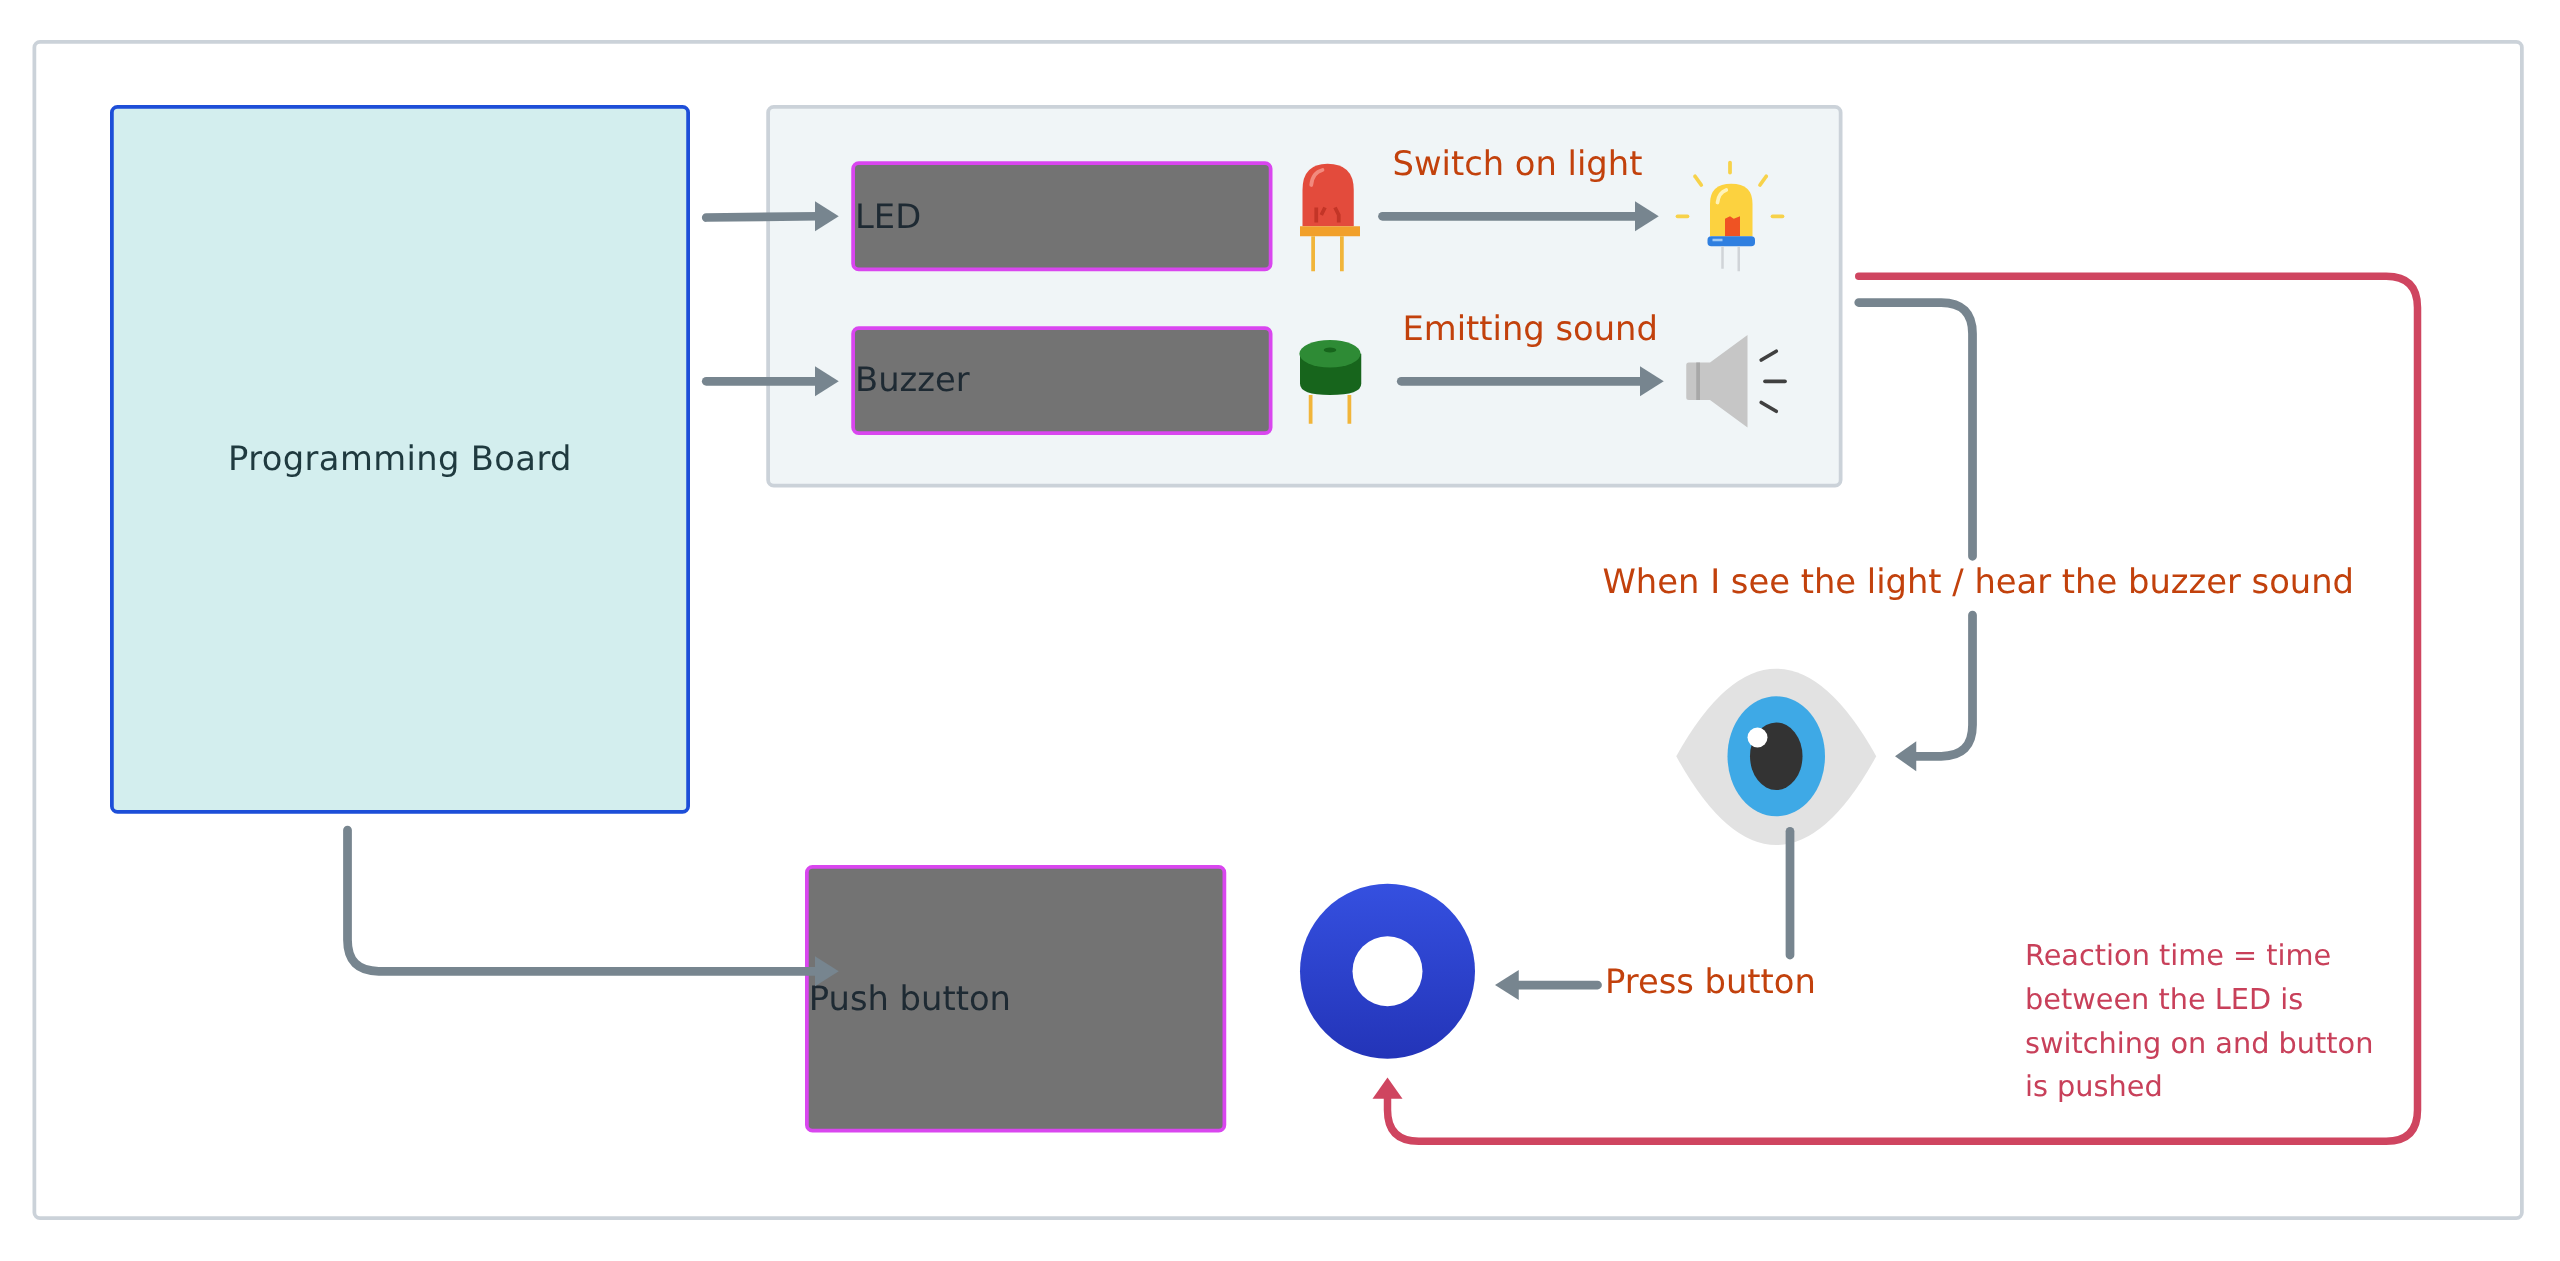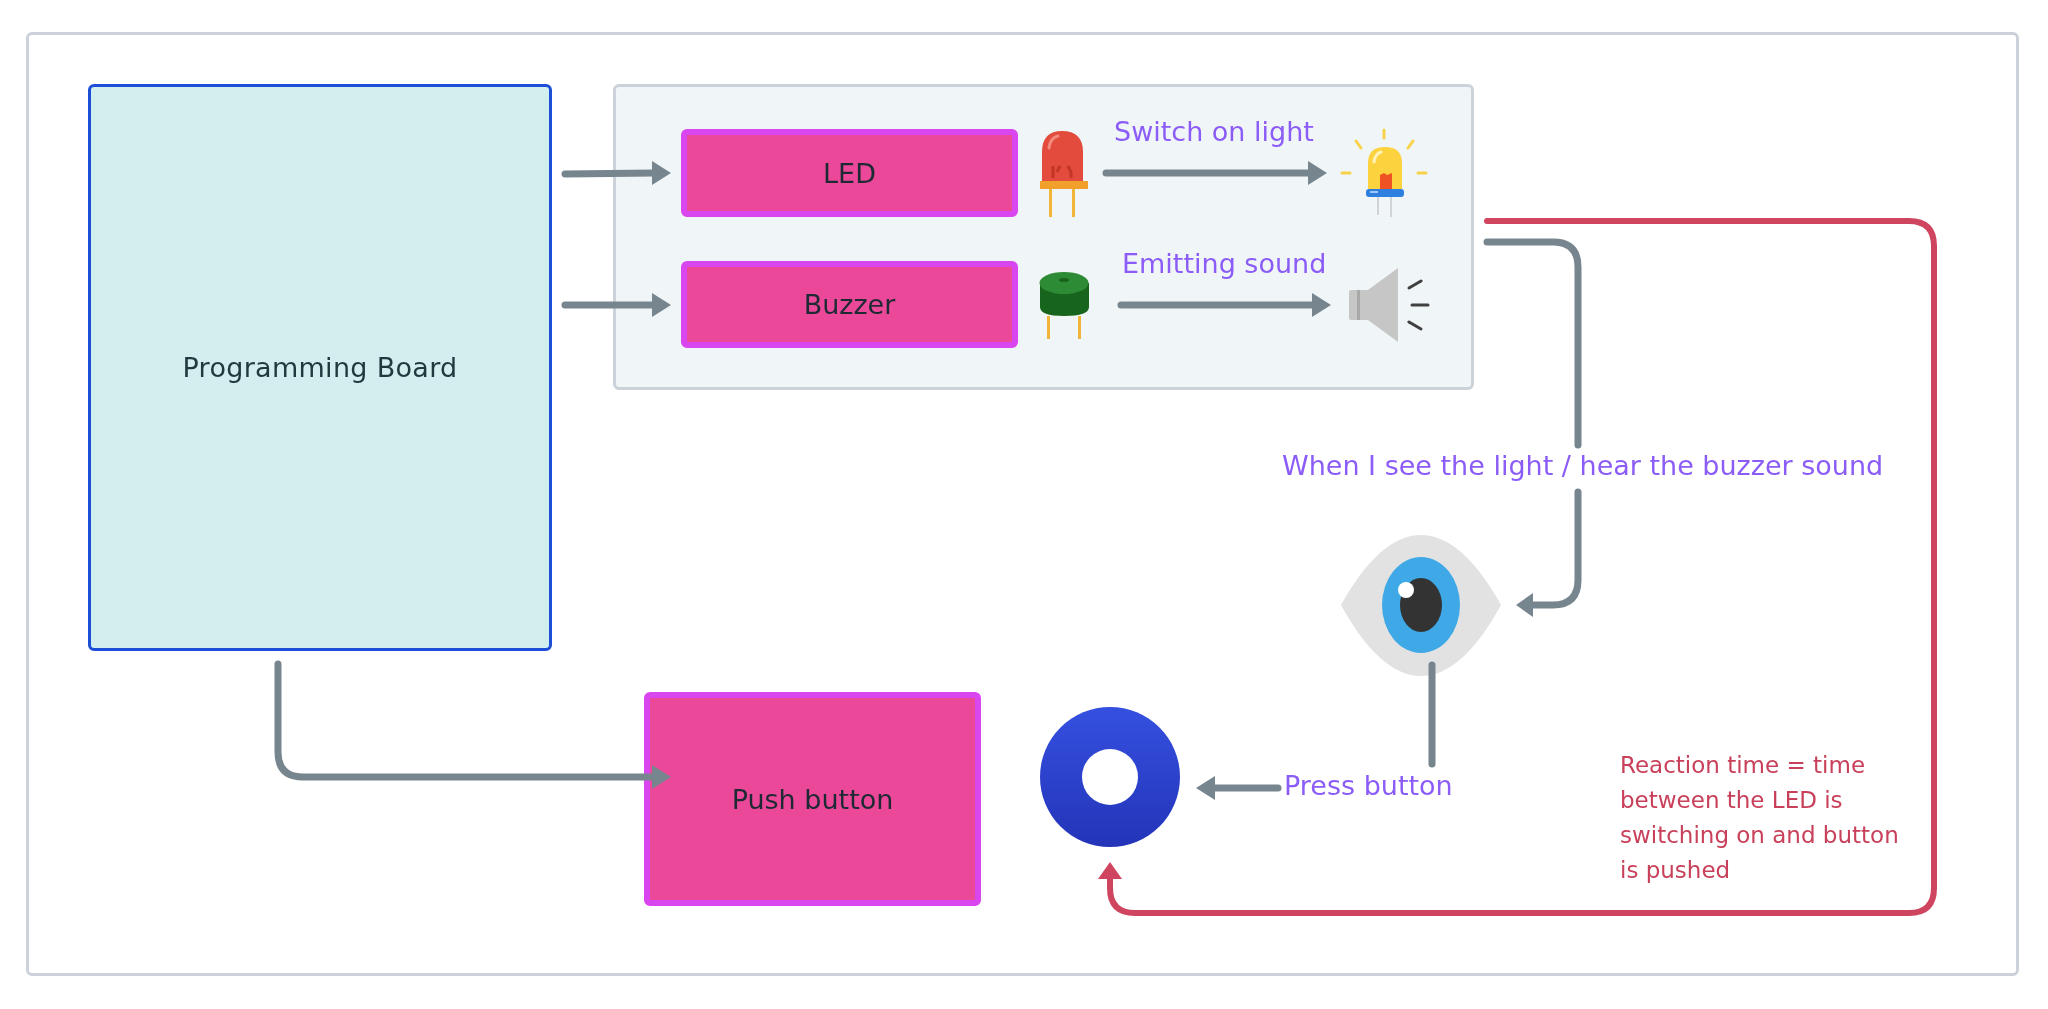--- a/index.html
+++ b/index.html
@@ -7,27 +7,27 @@
          font-family: "DejaVu Sans", "Liberation Sans", sans-serif; color: #1e2a33; }
   .abs { position: absolute; box-sizing: border-box; }
   #frame { left: 26px; top: 32px; width: 1993px; height: 944px;
            border: 3px solid #cbd2d9; border-radius: 6px; background: #ffffff; }
   #board { left: 88px; top: 84px; width: 464px; height: 567px;
            border: 3px solid #1d4ed8; border-radius: 6px; background: #d3eeee;
            display: flex; align-items: center; justify-content: center; }
   #board span { font-size: 27px; color: #1f3a3f; letter-spacing: 0.3px; }
   #outputs { left: 613px; top: 84px; width: 861px; height: 306px;
              border: 3px solid #cbd2d9; border-radius: 6px; background: #f0f5f7; }
-  .comp { border: 6px solid #d946ef; border-radius: 6px; background: #ec4899;
-          display: flex; align-items: center; justify-content: center; }
+  .comp { border: 3px solid #d946ef; border-radius: 6px; background: #737373;
+          display: flex; align-items: center; }
   .comp span { font-size: 27px; color: #1e2a33; }
   #led-box { left: 681px; top: 129px; width: 337px; height: 88px; }
   #buzzer-box { left: 681px; top: 261px; width: 337px; height: 87px; }
   #push-box { left: 644px; top: 692px; width: 337px; height: 214px; }
-  .lbl { font-size: 27px; color: #8b5cf6; white-space: nowrap; }
+  .lbl { font-size: 27px; color: #c2410c; white-space: nowrap; }
   #lbl-switch { left: 1114px; top: 116px; }
   #lbl-emit { left: 1122px; top: 248px; }
   #lbl-when { left: 1280px; top: 450px; background: #ffffff; padding: 0 2px; text-align: right; }
   #lbl-press { left: 1284px; top: 770px; }
   #note { left: 1620px; top: 748px; width: 300px; font-size: 23px; 
           color: #c8405a; line-height: 35px; }
   svg#overlay { position: absolute; left: 0; top: 0; }
 </style>
 </head>
 <body>

